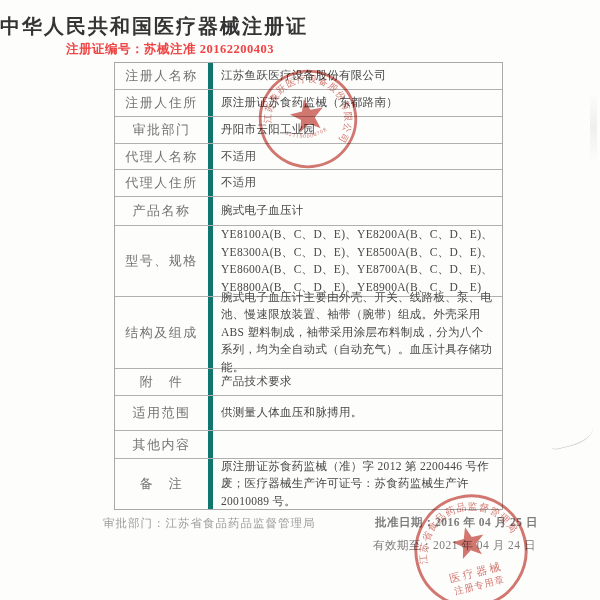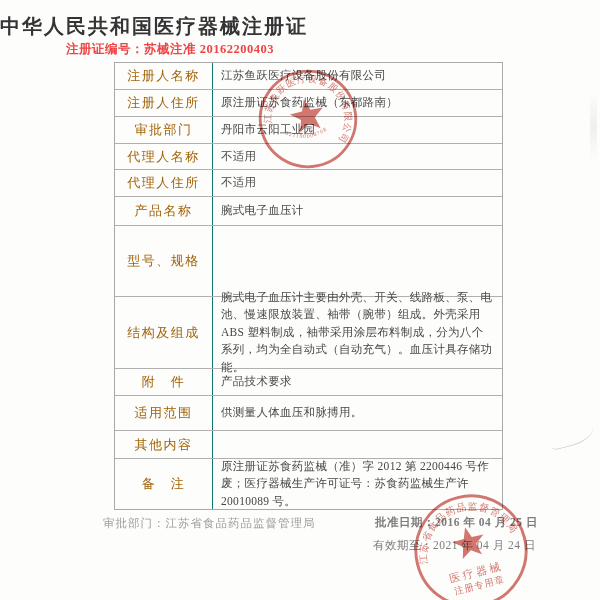--- a/index.html
+++ b/index.html
@@ -17,23 +17,23 @@
     position:absolute;top:41px;left:66px;font-size:12.5px;font-weight:600;
     color:#ef4444;letter-spacing:.5px;
   }
   .table{
     position:absolute;left:114px;top:62px;width:389px;
     border:1px solid #a9a9a9;box-sizing:border-box;background:rgba(255,255,255,.0);
   }
   .row{display:flex;border-bottom:1px solid #b0b0b0;box-sizing:border-box;}
   .row:last-child{border-bottom:none;}
   .cell-label{
-    width:98px;min-width:98px;border-right:1px solid #0f766e;box-sizing:border-box;
+    width:98px;min-width:98px;border-right:5px solid #0f766e;box-sizing:border-box;
     display:flex;align-items:center;justify-content:center;text-align:center;
-    font-size:13px;letter-spacing:1.5px;color:#a16207;
+    font-size:13px;letter-spacing:1.5px;color:#737373;
   }
   .cell-value{
     flex:1;display:flex;align-items:center;box-sizing:border-box;
     padding:3px 8px;font-size:11.5px;line-height:17.5px;color:#474747;
     letter-spacing:.3px;
   }
   .footer-left{
     position:absolute;left:103px;top:516px;font-size:11.5px;color:#9c9c9c;
     letter-spacing:1px;
   }
@@ -89,20 +89,21 @@
   <div class="row" style="height:27px">
     <div class="cell-label">代理人住所</div>
     <div class="cell-value">不适用</div>
   </div>
   <div class="row" style="height:29px">
     <div class="cell-label">产品名称</div>
     <div class="cell-value">腕式电子血压计</div>
   </div>
   <div class="row" style="height:71px">
     <div class="cell-label">型号、规格</div>
+    <div class="cell-value">YE8100A(B、C、D、E)、YE8200A(B、C、D、E)、YE8300A(B、C、D、E)、YE8500A(B、C、D、E)、YE8600A(B、C、D、E)、YE8700A(B、C、D、E)、YE8800A(B、C、D、E)、YE8900A(B、C、D、E)</div>
   </div>
   <div class="row" style="height:72px">
     <div class="cell-label">结构及组成</div>
     <div class="cell-value">腕式电子血压计主要由外壳、开关、线路板、泵、电池、慢速限放装置、袖带（腕带）组成。外壳采用 ABS 塑料制成，袖带采用涂层布料制成，分为八个系列，均为全自动式（自动充气）。血压计具存储功能。</div>
   </div>
   <div class="row" style="height:27px">
     <div class="cell-label">附　件</div>
     <div class="cell-value">产品技术要求</div>
   </div>
   <div class="row" style="height:35px">

